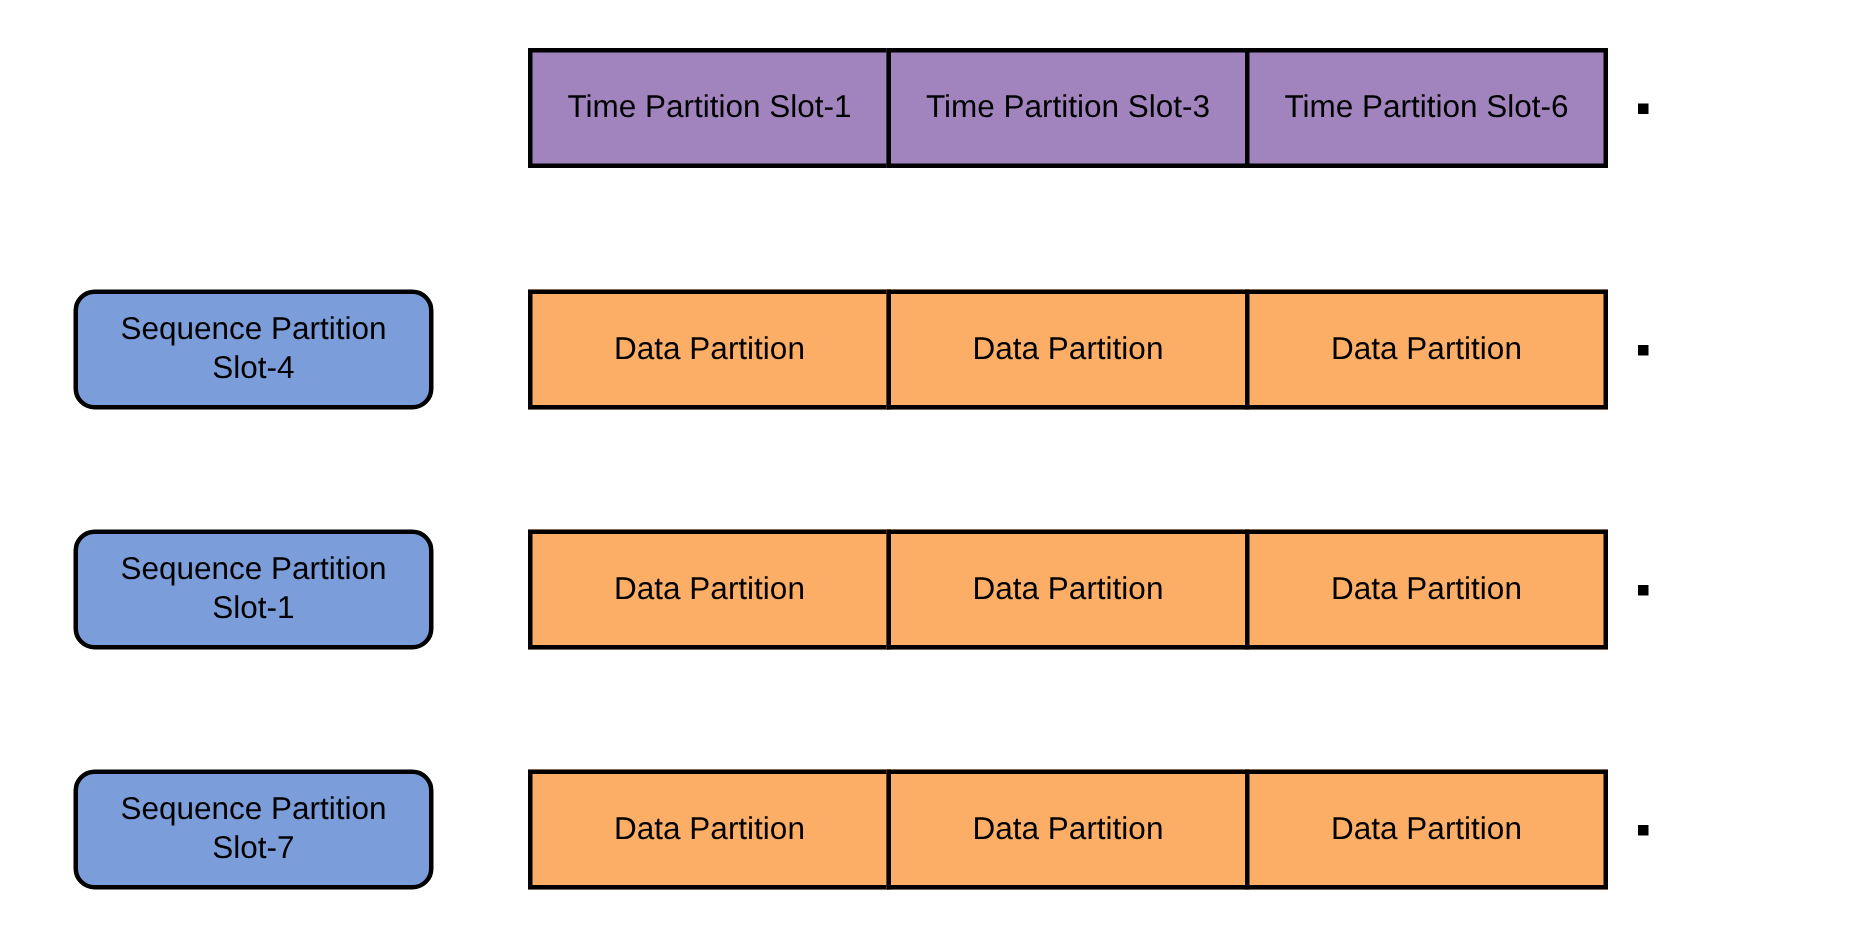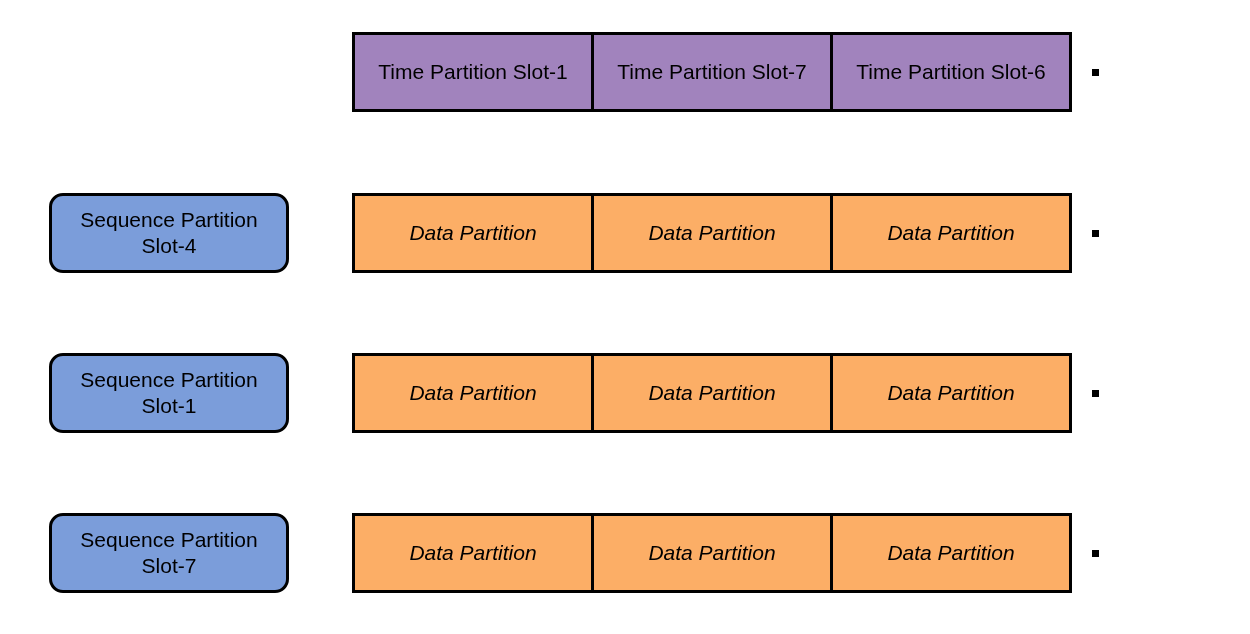--- a/index.html
+++ b/index.html
@@ -24,21 +24,21 @@
     border: 3px solid var(--border, #000000);
     display: flex;
     align-items: center;
     justify-content: center;
     font-size: 21px;
     text-align: center;
     white-space: nowrap;
   }
   .cell + .cell { margin-left: -3px; }
   .time-cell { background: var(--time-fill, #a183bd); }
-  .data-cell { background: var(--data-fill, #fcae66); font-style: italic; }
+  .data-cell { background: var(--data-fill, #fcae66); }
   .seq-box {
     position: absolute;
     left: 49px;
     box-sizing: border-box;
     width: 240px;
     height: 80px;
     border: 3px solid var(--border, #000000);
     border-radius: 14px;
     background: var(--seq-fill, #7b9dda);
     display: flex;
@@ -68,21 +68,21 @@
   .row-1 { top: 353px; }
   .row-2 { top: 513px; }
 </style>
 </head>
 <body>
 
 <div class="canvas" style="--bg: #ffffff; --time-fill: #a183bd; --data-fill: #fcae66; --seq-fill: #7b9dda; --border: #000000; --text: #000000;">
 
   <div class="cell-row row-time">
     <div class="cell time-cell">Time Partition Slot-1</div>
-    <div class="cell time-cell">Time Partition Slot-7</div>
+    <div class="cell time-cell">Time Partition Slot-3</div>
     <div class="cell time-cell">Time Partition Slot-6</div>
   </div>
   <div class="dots row-time">
       <span class="dot"></span>
       <span class="dot"></span>
       <span class="dot"></span>
       <span class="dot"></span>
     </div>
 
   <div class="seq-box row-0">

